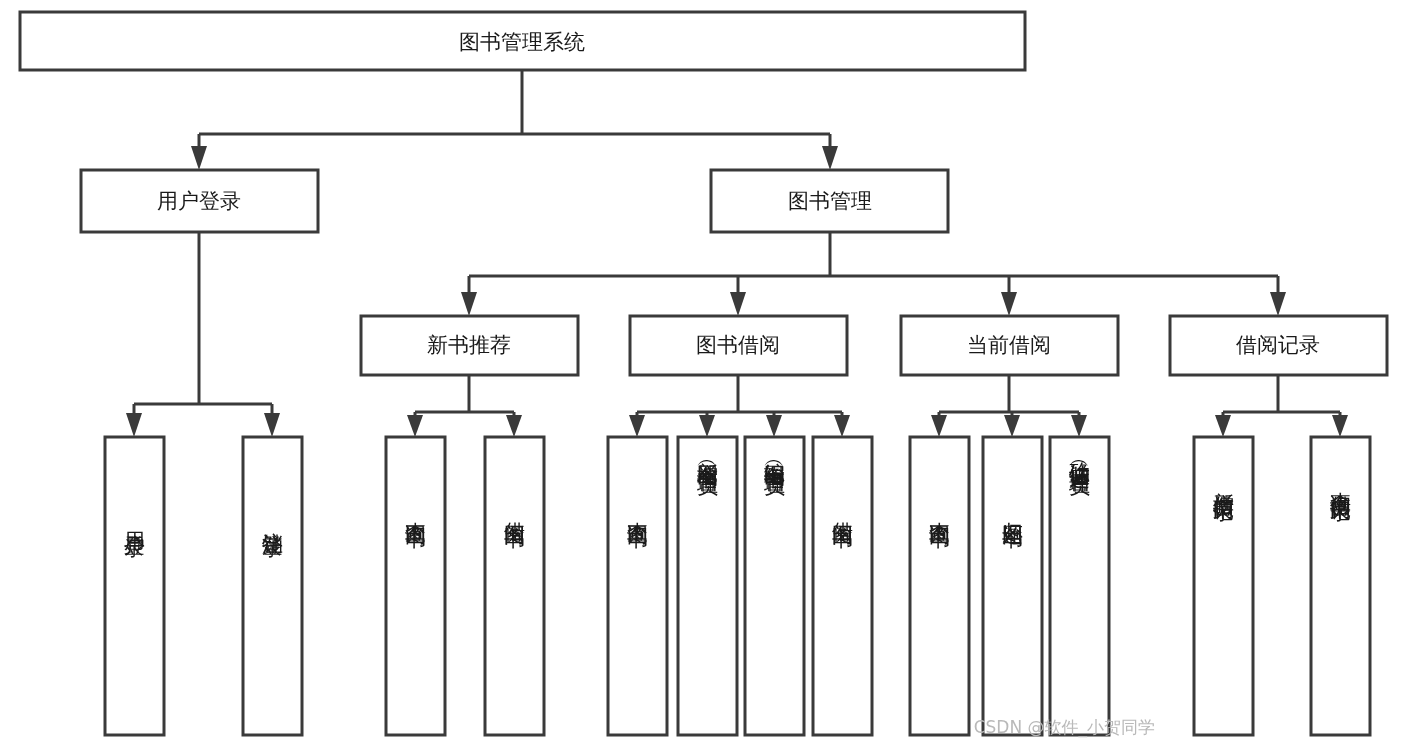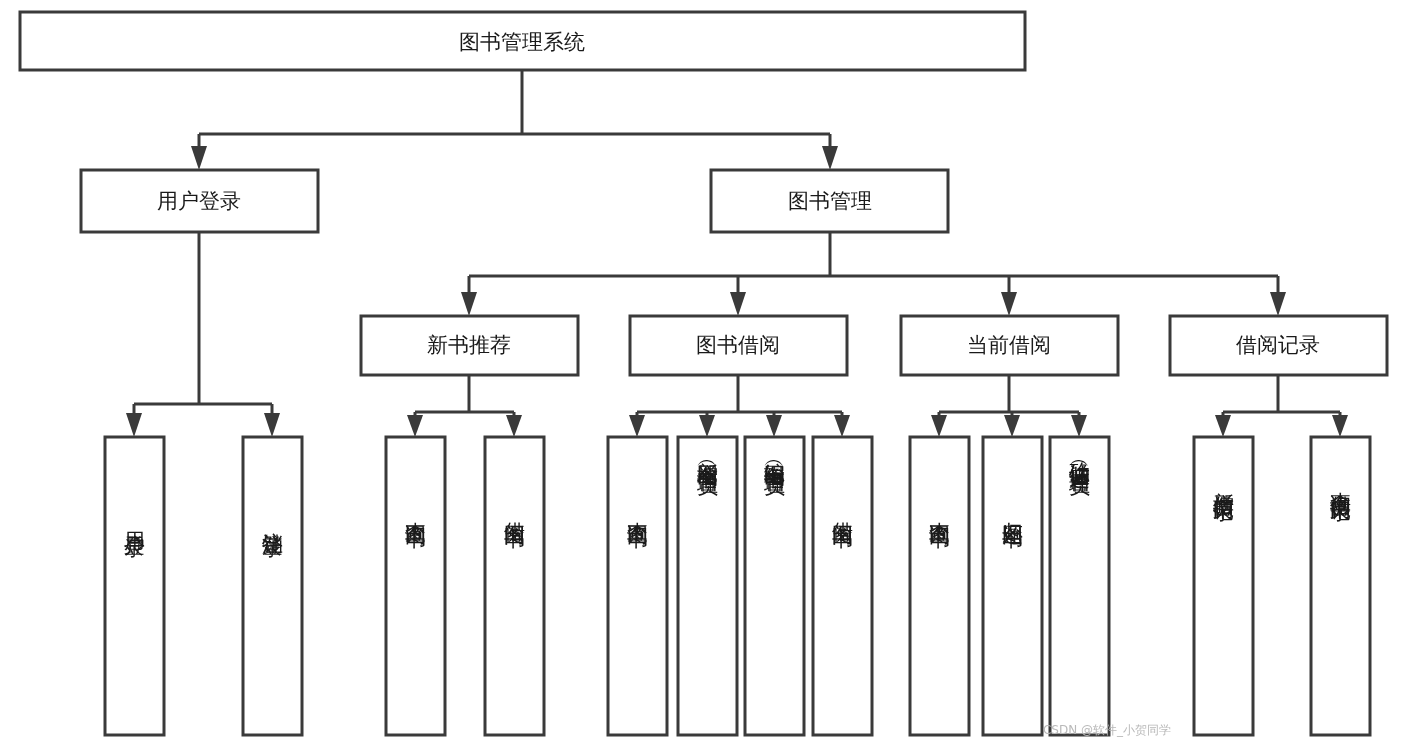--- a/index.html
+++ b/index.html
@@ -69,24 +69,24 @@
   .leaf-inner {
     display: flex;
     align-items: flex-start;
     justify-content: center;
     height: 100%;
     padding-top: 8px;
     box-sizing: border-box;
   }
   .watermark {
     position: absolute;
-    right: 0;
+    right: 16px;
     bottom: 8px;
     font-family: "DejaVu Sans", "Liberation Sans", sans-serif;
-    font-size: 12px;
+    font-size: 17px;
     color: #b9b9b9;
     white-space: nowrap;
     user-select: none;
   }
 </style>
 </head>
 <body>
 
 <div id="diagram-root">
 

